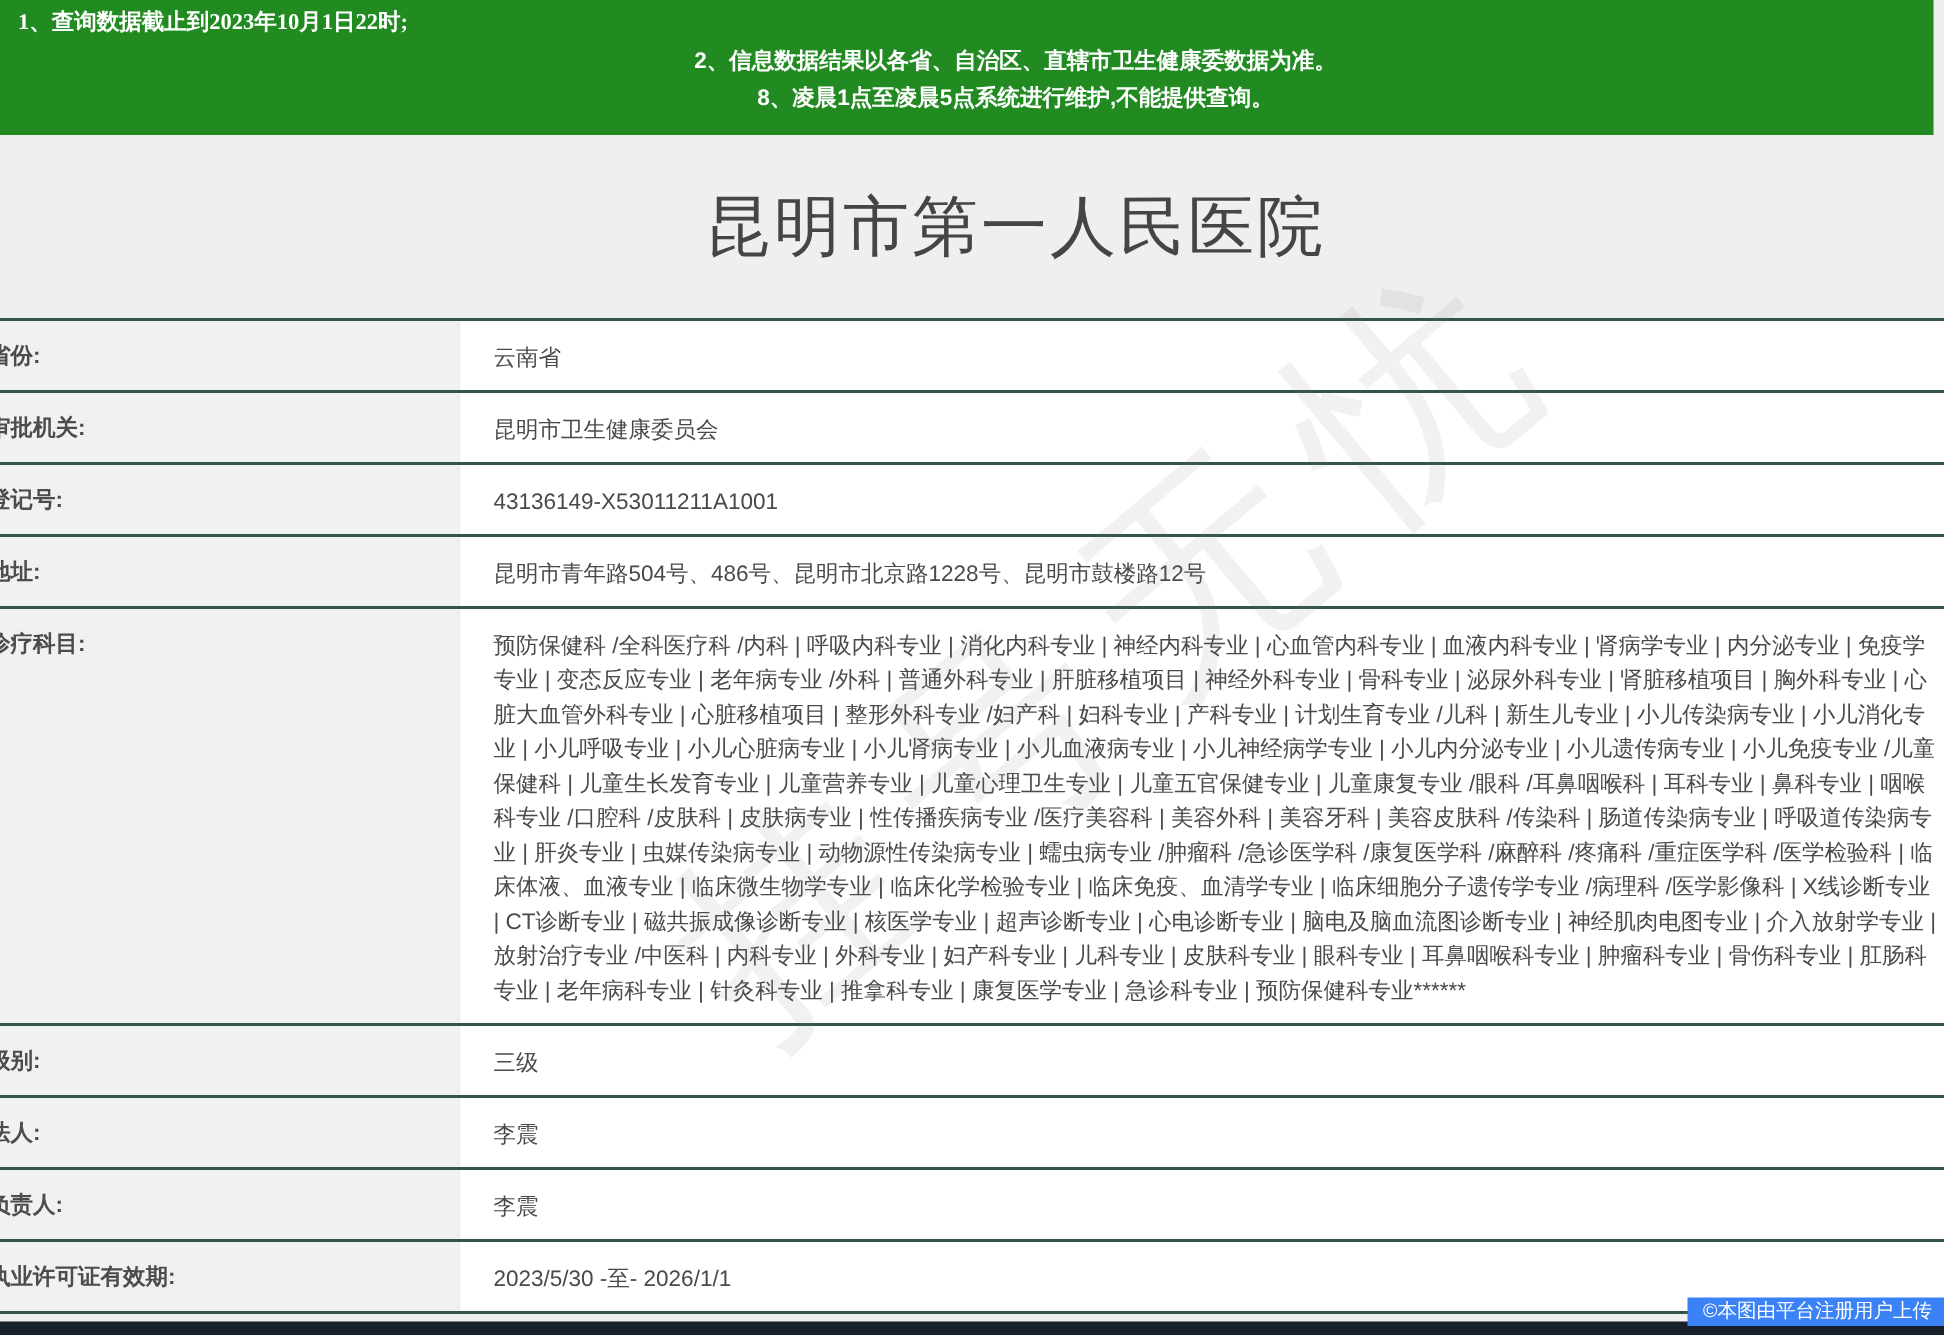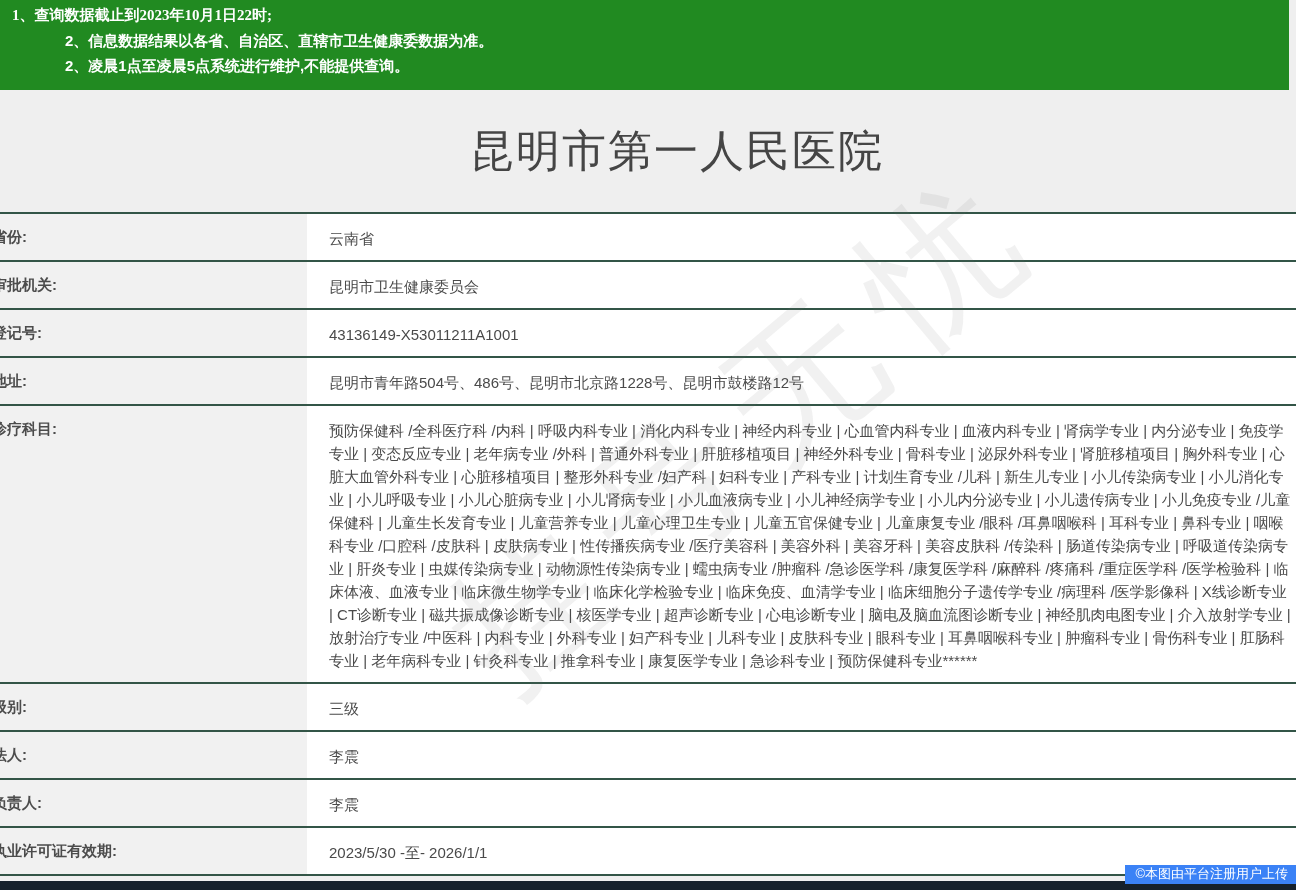--- a/index.html
+++ b/index.html
@@ -15,21 +15,21 @@
   .notice-banner {
     background: #218a21;
     color: #ffffff;
     width: 1297px;
     padding: 3px 0 12px 0;
     font-size: 15px;
     font-weight: 700;
     line-height: 25px;
   }
   .notice-line-1 { margin-left: 20px; font-family: Liberation Serif, serif; }
-  .notice-line-2, .notice-line-3 { margin-left: 73px; }
+  .notice-line-2, .notice-line-3 { margin-left: 73px; text-align: center; }
 
   
   .title-section {
     height: 122px;
     display: flex;
     align-items: center;
     justify-content: center;
   }
   .page-title {
     font-size: 44px;
@@ -100,21 +100,21 @@
   }
 </style>
 </head>
 <body>
 
 <div class="content">
 
   <div class="notice-banner">
     <div class="notice-line-1">1、查询数据截止到2023年10月1日22时;</div>
     <div class="notice-line-2">2、信息数据结果以各省、自治区、直辖市卫生健康委数据为准。</div>
-    <div class="notice-line-3">2、凌晨1点至凌晨5点系统进行维护,不能提供查询。</div>
+    <div class="notice-line-3">8、凌晨1点至凌晨5点系统进行维护,不能提供查询。</div>
   </div>
 
   <div class="title-section">
     <div class="page-title">昆明市第一人民医院</div>
   </div>
 
   <div class="info-table">
 
     <div class="info-row">
       <div class="row-label">省份:</div>

